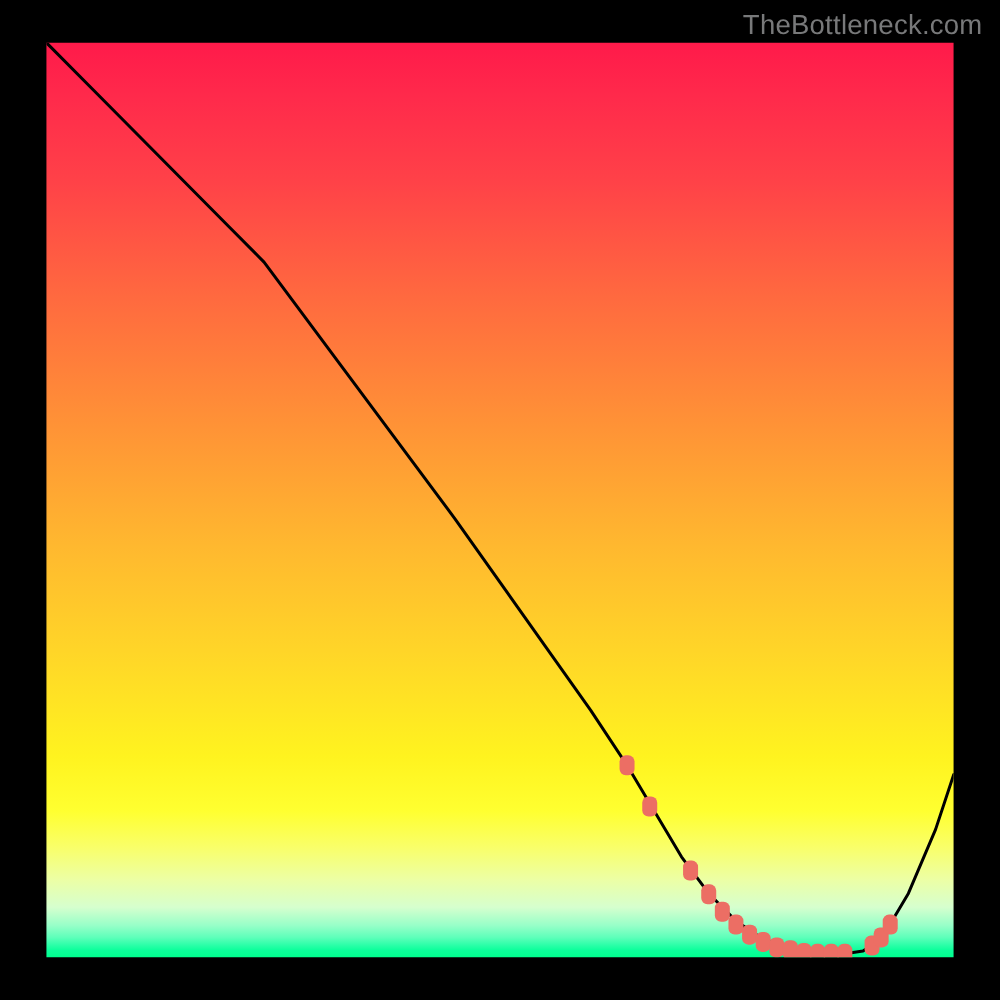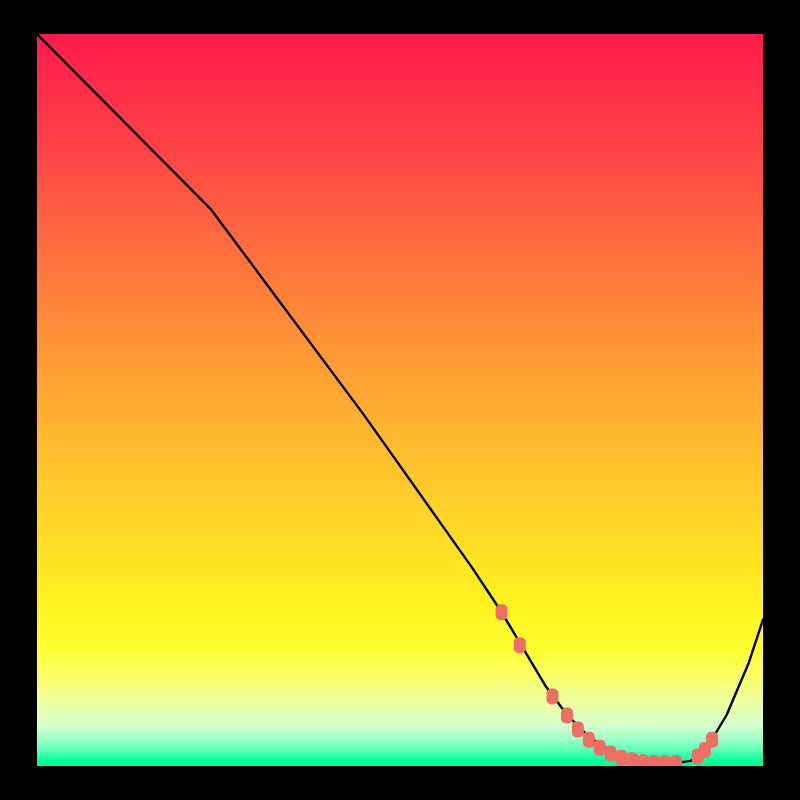--- a/index.html
+++ b/index.html
@@ -91,13 +91,14 @@
           <rect x="600.21" y="720.34" width="12" height="16" rx="5" ry="5" fill="#ec6e64"></rect>
           <rect x="611.10" y="721.07" width="12" height="16" rx="5" ry="5" fill="#ec6e64"></rect>
           <rect x="621.99" y="721.07" width="12" height="16" rx="5" ry="5" fill="#ec6e64"></rect>
           <rect x="632.88" y="721.07" width="12" height="16" rx="5" ry="5" fill="#ec6e64"></rect>
           <rect x="654.66" y="714.48" width="12" height="16" rx="5" ry="5" fill="#ec6e64"></rect>
           <rect x="661.92" y="707.90" width="12" height="16" rx="5" ry="5" fill="#ec6e64"></rect>
           <rect x="669.18" y="697.65" width="12" height="16" rx="5" ry="5" fill="#ec6e64"></rect>
         </g>
     </svg>
   </div>
+  <div class="watermark">TheBottleneck.com</div>
 </div>
 
 </body></html>

